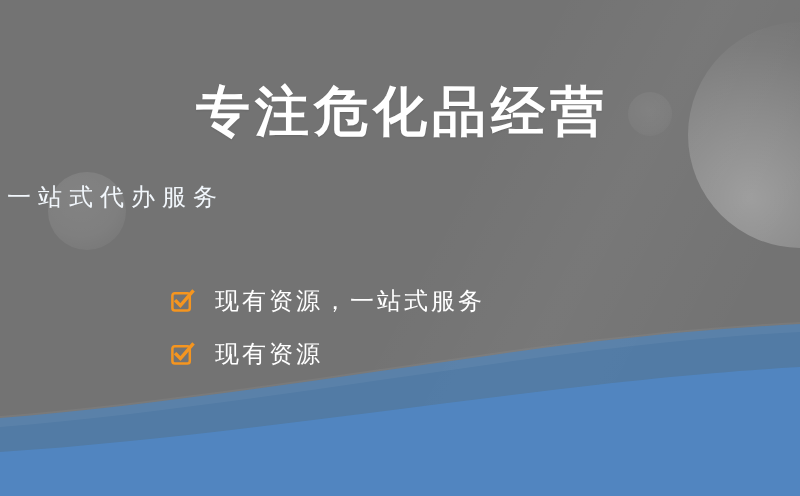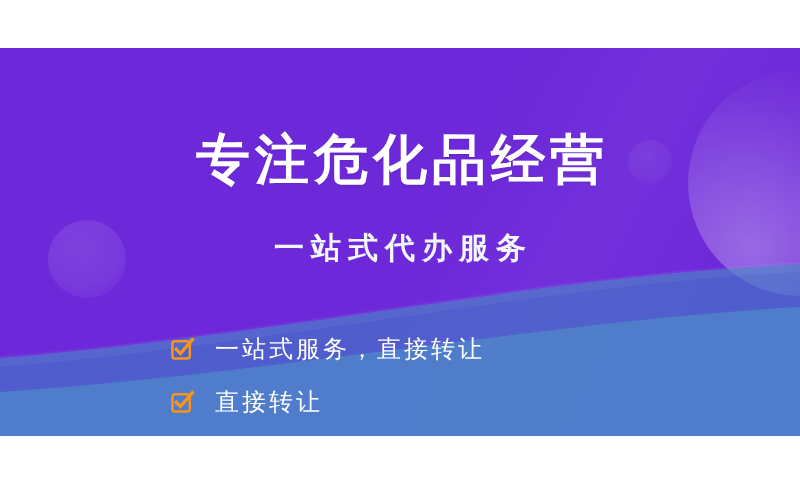--- a/index.html
+++ b/index.html
@@ -7,24 +7,23 @@
     padding: 0;
     background: #ffffff;
   }
   body {
     font-family: "Liberation Sans", "DejaVu Sans", sans-serif;
   }
 
   #banner {
     position: relative;
     width: 800px;
-    height: 388px;
+    height: 496px;
     overflow: hidden;
-    background: #6d28d9;
-    margin-top: 48px;
+    background: #737373;
   }
 
   
   .bg-layer {
     position: absolute;
     inset: 0;
     pointer-events: none;
   }
 
   
@@ -113,25 +112,25 @@
     text-indent: 5px;
     text-shadow: 0 1px 2px rgba(0,0,0,0.10);
     white-space: nowrap;
   }
 
   .subheadline {
     position: absolute;
     top: 185px;
     left: 0;
     width: 800px;
-    text-align: center;
+    text-align: left;
     color: #f2f7fc;
     font-family: "Liberation Sans", "DejaVu Sans", sans-serif;
-    font-weight: 700;
-    font-size: 30px;
+    font-weight: 400;
+    font-size: 24px;
     line-height: 1;
     letter-spacing: 7px;
     text-indent: 7px;
     white-space: nowrap;
   }
 
   .bullets {
     position: absolute;
     top: 274px;
     left: 170px;
@@ -194,29 +193,29 @@
 
     <div class="bullets">
 
       <div class="bullet">
         <span class="check-icon">
           <svg width="26" height="26" viewBox="0 0 26 26" xmlns="http://www.w3.org/2000/svg">
             <rect x="2.4" y="5.2" width="17.4" height="17.4" rx="2.6" ry="2.6" fill="none" stroke="#f5951f" stroke-width="2.5"></rect>
             <path d="M6.2,13.3 L10.4,17.6 L22.4,3.6" fill="none" stroke="#f5951f" stroke-width="3.4" stroke-linecap="square" stroke-linejoin="miter"></path>
           </svg>
         </span>
-        <span class="bullet-label">一站式服务，直接转让</span>
+        <span class="bullet-label">现有资源，一站式服务</span>
       </div>
 
 
       <div class="bullet">
         <span class="check-icon">
           <svg width="26" height="26" viewBox="0 0 26 26" xmlns="http://www.w3.org/2000/svg">
             <rect x="2.4" y="5.2" width="17.4" height="17.4" rx="2.6" ry="2.6" fill="none" stroke="#f5951f" stroke-width="2.5"></rect>
             <path d="M6.2,13.3 L10.4,17.6 L22.4,3.6" fill="none" stroke="#f5951f" stroke-width="3.4" stroke-linecap="square" stroke-linejoin="miter"></path>
           </svg>
         </span>
-        <span class="bullet-label">直接转让</span>
+        <span class="bullet-label">现有资源</span>
       </div>
 
     </div>
   </div>
 </div>
 
 </body></html>

